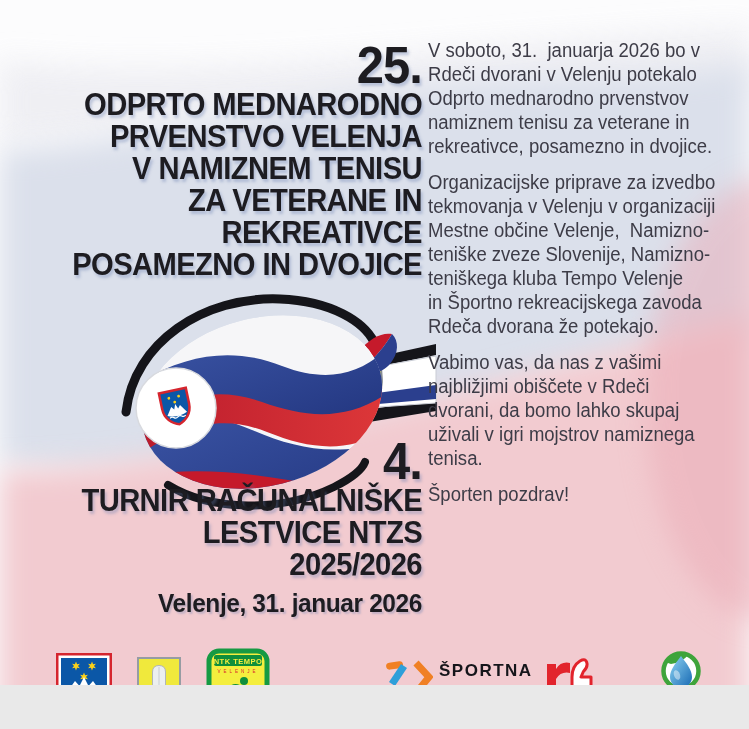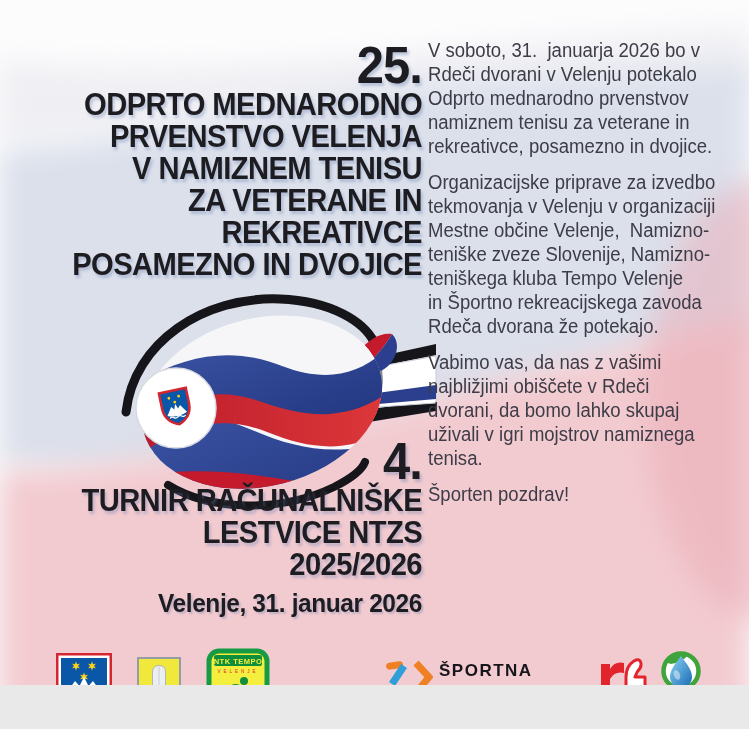--- a/index.html
+++ b/index.html
@@ -23,21 +23,21 @@
     letter-spacing:-.4px;text-shadow:2px 2px 2px rgba(105,125,175,.35);}
   
   .body-col{
     position:absolute;left:428px;top:38px;width:318px;z-index:2;
     transform:scaleX(.95);transform-origin:top left;color:#3d3c47;
   }
   .para{margin:0 0 12px 0;font-size:19.5px;line-height:24px;white-space:pre;}
   
   .paddle{position:absolute;left:112px;top:290px;z-index:1;}
   
-  .logo{position:absolute;z-index:2;display:flex;flex-direction:column;align-items:flex-end;}
+  .logo{position:absolute;z-index:2;display:flex;flex-direction:column;align-items:flex-start;}
   .lg-slo{left:52px;top:650px;}
   .lg-vel{left:134px;top:654px;}
   .lg-ntk{left:206px;top:648px;}
   .lg-ntzs{left:302px;top:652px;}
   .lg-sz{left:385px;top:656px;flex-direction:row;align-items:flex-start;}
   .lg-rd{left:541px;top:652px;}
   .lg-atol{left:658px;top:649px;}
   .sz-text{margin-left:6px;padding-top:6px;line-height:1;}
   .sz-title{font-size:17px;font-weight:bold;letter-spacing:1.5px;color:#15151a;}
   .sz-row{display:flex;align-items:baseline;margin-top:3px;}

